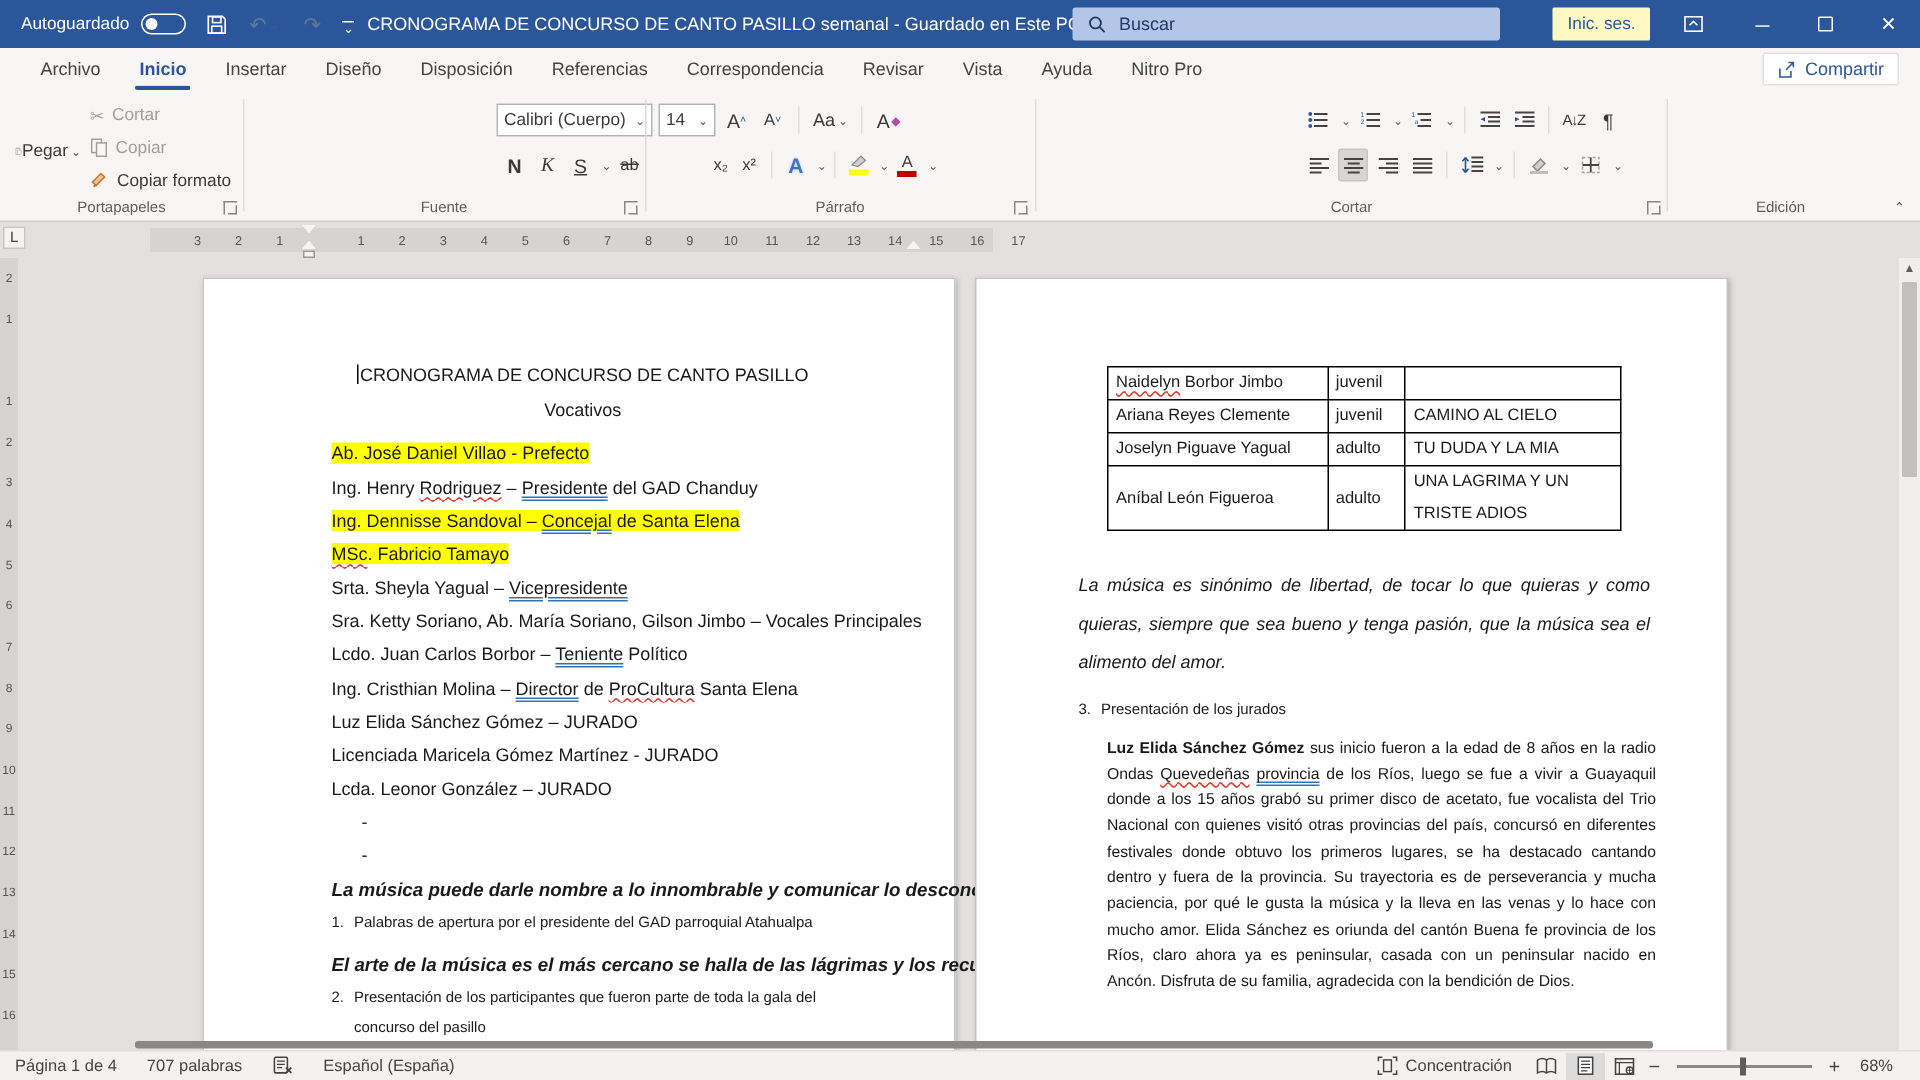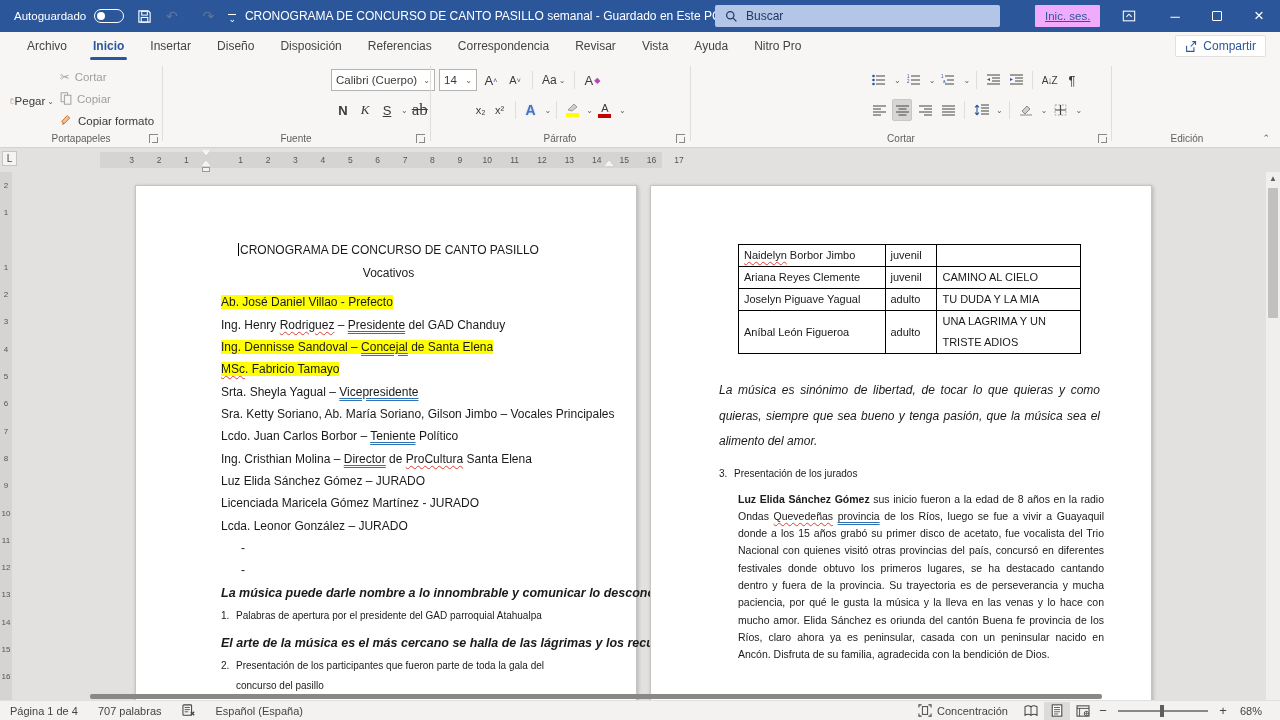--- a/index.html
+++ b/index.html
@@ -13,21 +13,21 @@
   .toggle { width:30px; height:14px; border:1.5px solid #fff; border-radius:8px; position:relative; }
   .toggle .knob { position:absolute; left:2px; top:1.5px; width:8px; height:8px; border-radius:50%; background:#fff; }
   .qa-btn { width:24px; height:24px; display:flex; align-items:center; justify-content:center; font-size:14px; }
   .qa-btn.dim { opacity:.45; }
   .qa-more { display:flex; flex-direction:column; align-items:center; font-size:9px; line-height:5px; padding-top:3px; }
   .qa-more .bar { width:8px; border-top:1.5px solid #fff; margin-bottom:2px; }
   .tb-title { position:absolute; left:245px; width:485px; top:0; height:32px; display:flex; align-items:center; justify-content:center; font-size:12px; white-space:nowrap; gap:2px; }
   .tb-title .chev { font-size:9px; }
   .tb-search { position:absolute; left:715px; top:5px; width:285px; height:22px; background:#b3c6e7; border-radius:2px; display:flex; align-items:center; gap:8px; padding-left:10px; color:#1f3864; }
   .tb-search svg { width:13px; height:13px; }
-  .signin { position:absolute; left:1035px; top:5px; height:22px; background:#f0abfc; color:#2b579a; font-size:11.5px; display:flex; align-items:center; padding:0 10px; border-radius:1px;text-decoration:underline; }
+  .signin { position:absolute; left:1035px; top:5px; height:22px; background:#fef9c3; color:#2b579a; font-size:11.5px; display:flex; align-items:center; padding:0 10px; border-radius:1px; }
   .win-ctl { position:absolute; top:0; height:32px; width:34px; display:flex; align-items:center; justify-content:center; font-size:13px; }
   .ribbon-disp { left:1112px; }
   .w-min { left:1158px; } .w-max { left:1200px; } .w-close { left:1242px; }
   .maxbox { width:10px; height:10px; border:1.2px solid #fff; border-radius:1px; }
 
   
   .tabrow { position:absolute; left:0; top:32px; width:1280px; height:28px; background:#f7f6f5; display:flex; align-items:center; }
   .tabs { display:flex; padding-left:14px; gap:0; height:100%; }
   .tab { padding:0 13px; display:flex; align-items:center; font-size:12px; color:#444; position:relative; height:100%; }
   .tab.active { color:#2b579a; font-weight:bold; }
@@ -250,21 +250,21 @@
       <span class="fbtn" style="font-size:13px;">
           <span>A</span>
           <span style="color:#b14ab1;font-size:8px;margin-left:1px;">◆</span>
         </span>
     </div>
     <div class="fontrow2">
       <span class="fbtn" style="font-weight:bold;">N</span>
       <span class="fbtn" style="font-style:italic;font-family:'Liberation Serif',serif;">K</span>
       <span class="fbtn" style="text-decoration:underline;">S</span>
       <span class="dd">⌄</span>
-      <span class="fbtn" style="text-decoration:line-through;font-size:17px;font-family:Liberation Serif, serif;">ab</span>
+      <span class="fbtn" style="text-decoration:line-through;font-size:11px;">ab</span>
       <span class="fbtn" style="font-size:11px;padding-left:44px;">x₂</span>
       <span class="fbtn" style="font-size:11px;">x²</span>
       <span class="vsep"></span>
       <span class="fbtn" style="color:#4472c4;font-weight:bold;font-size:14px;text-shadow:0 0 2px #b4c7e7;">
           <span>A</span>
         </span>
       <span class="dd">⌄</span>
       <span class="vsep"></span>
       <span class="fbtn" style="flex-direction:column;gap:1px;">
         <svg class="ic" width="12" height="9" viewBox="0 0 12 9">

